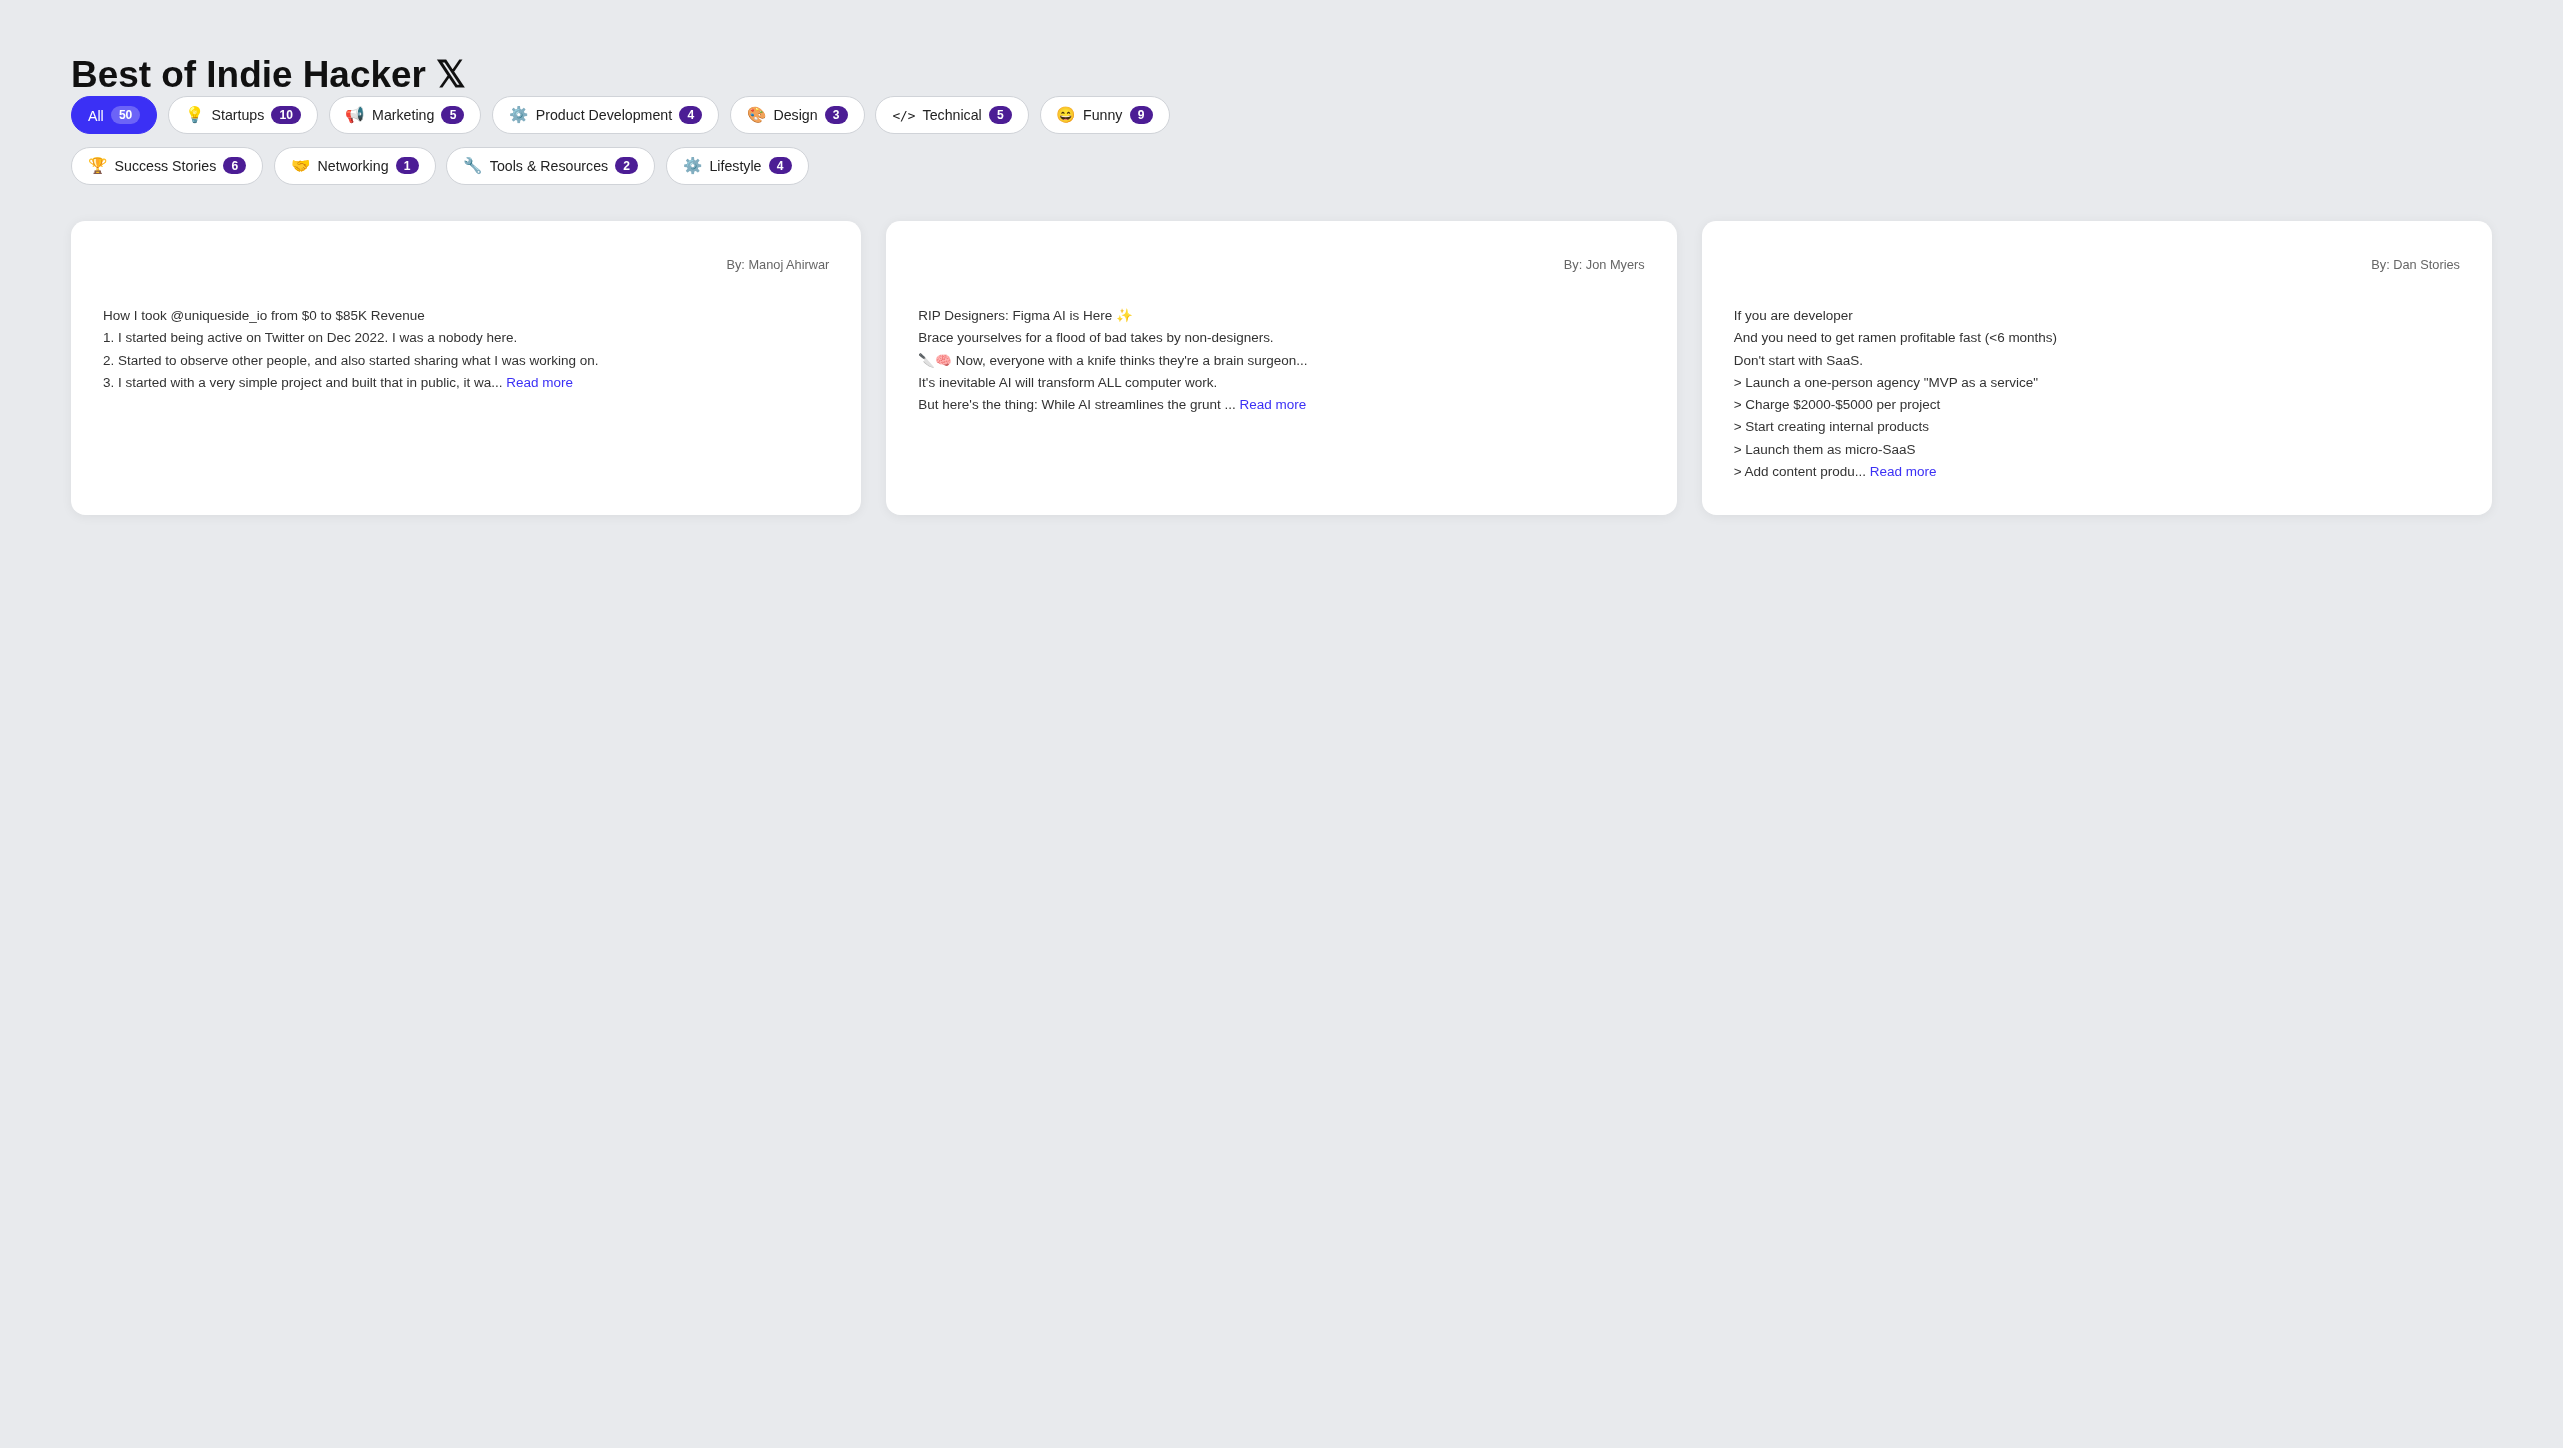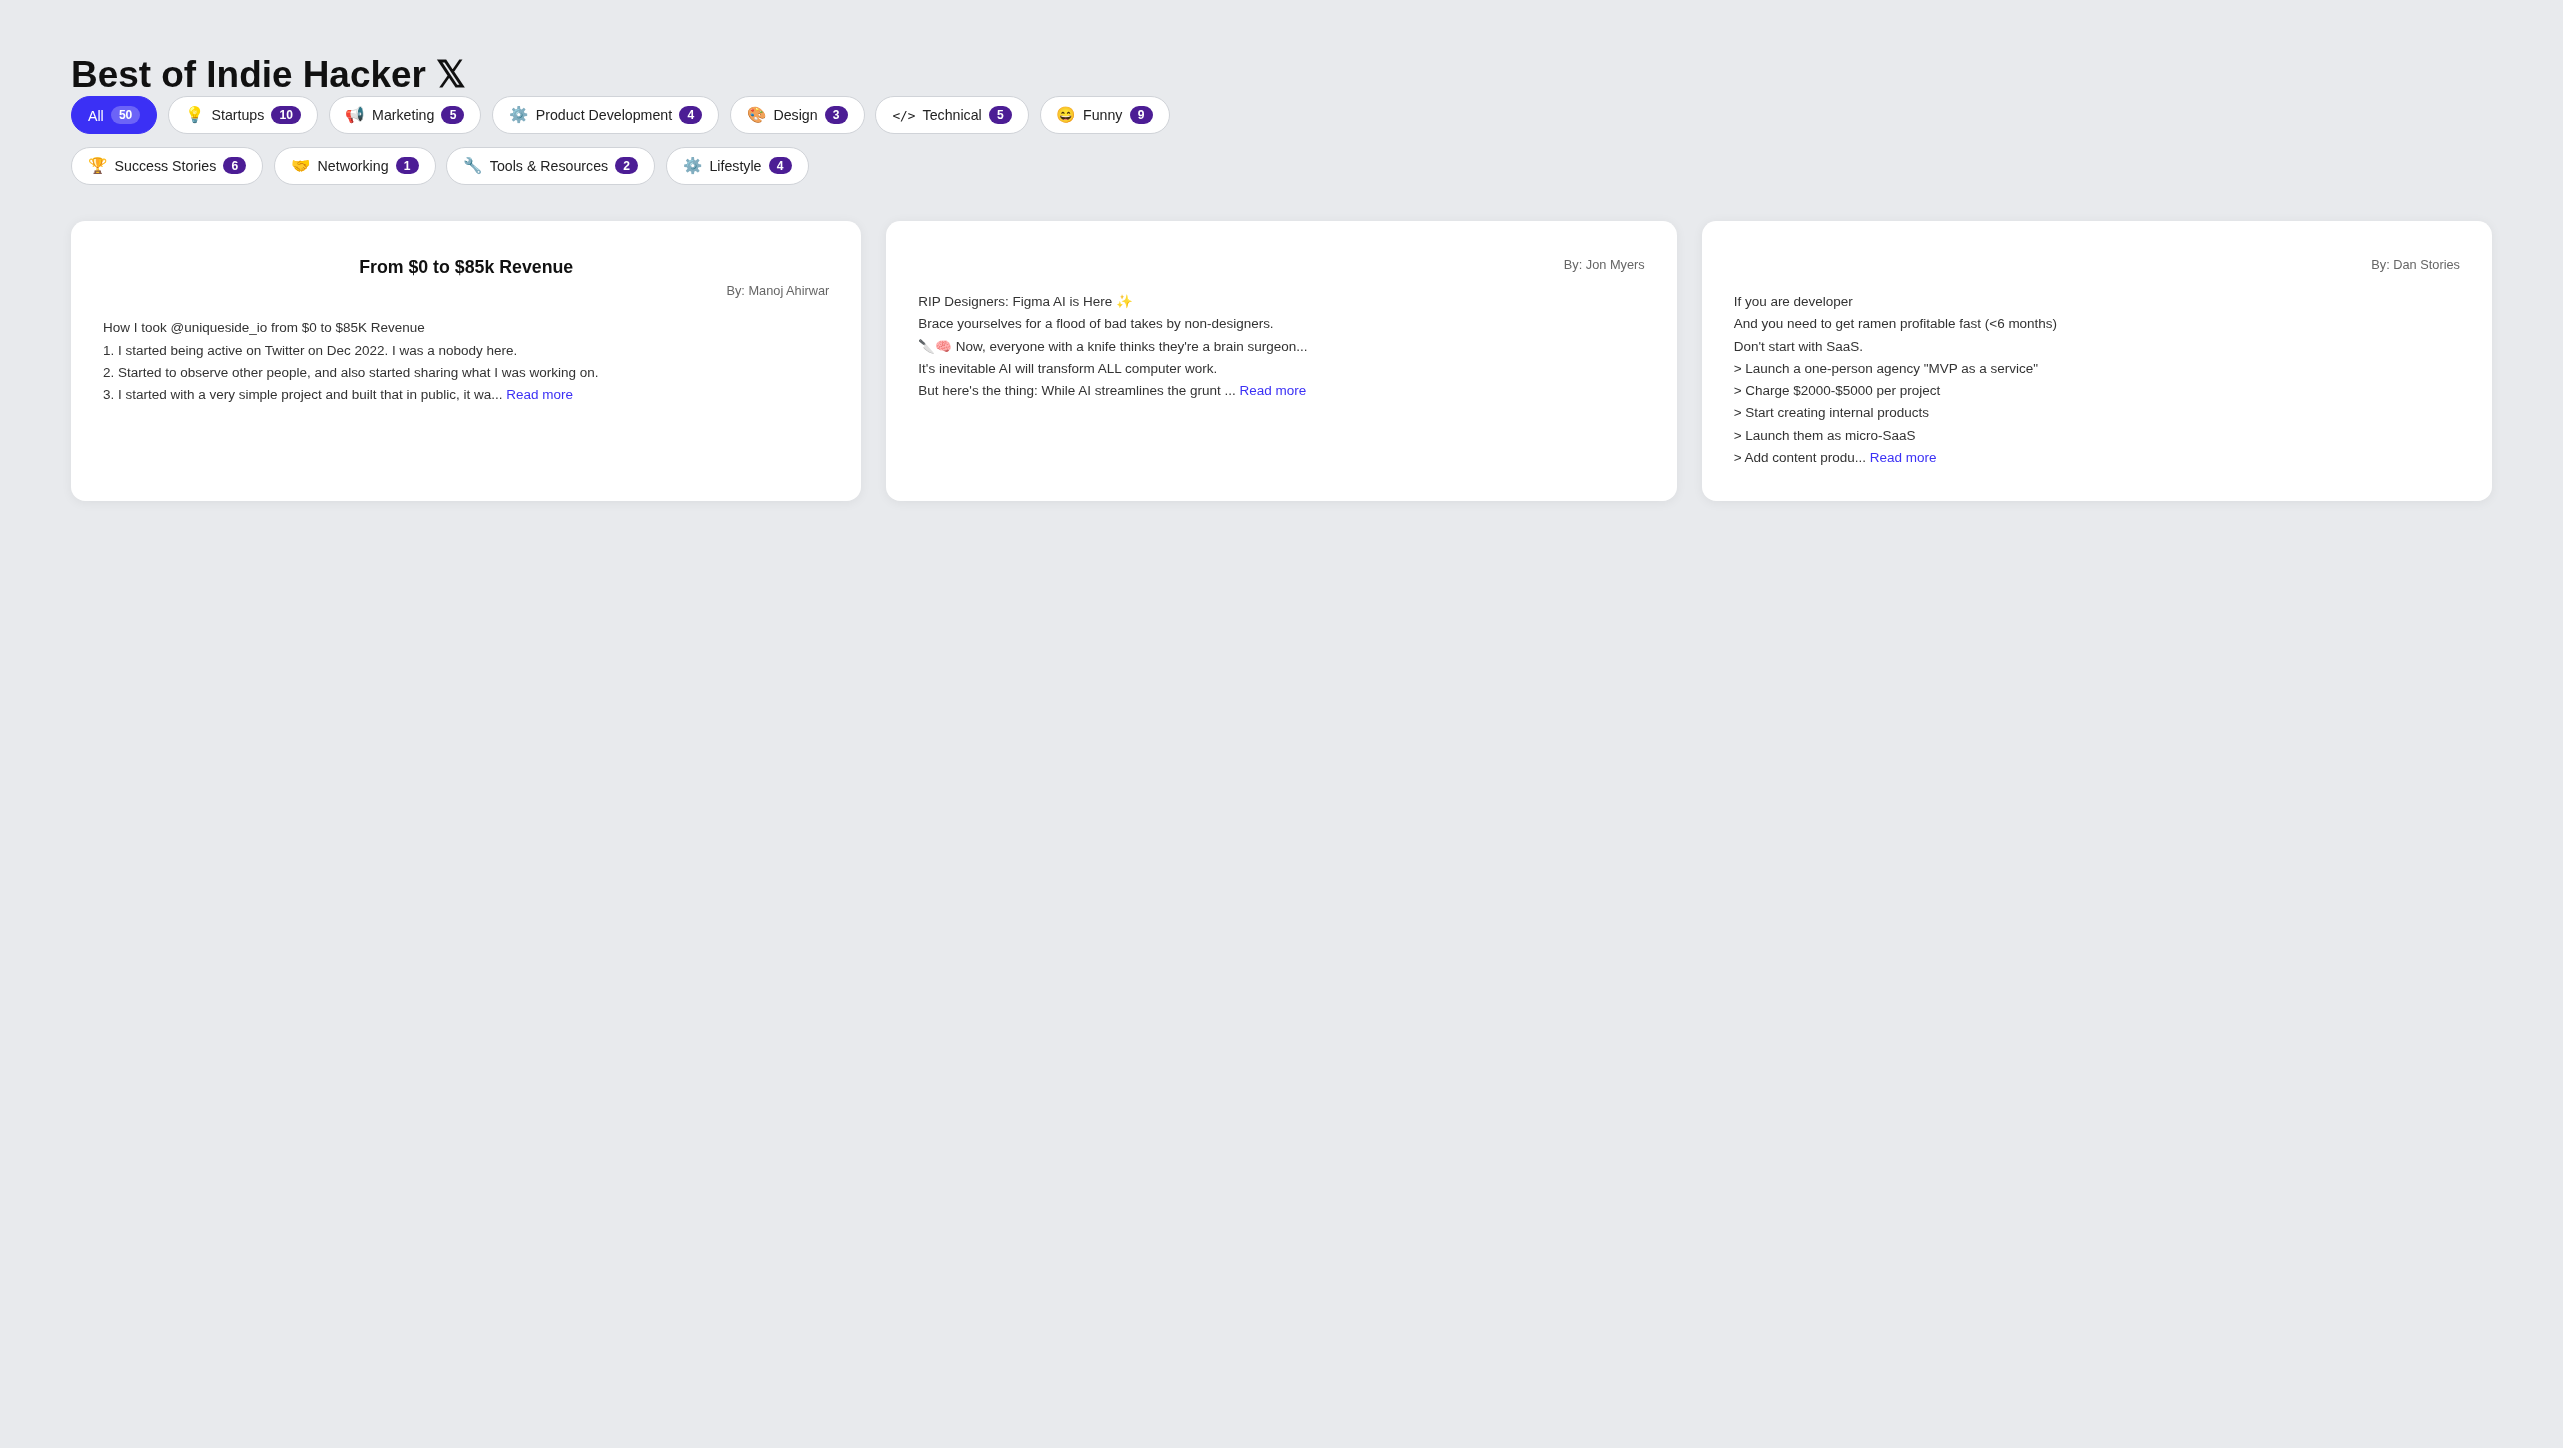--- a/index.html
+++ b/index.html
@@ -85,20 +85,21 @@
     .card-author {
       font-size: 0.9rem;
       color: #666;
       text-align: right;
       margin-bottom: 19.6px;
     }
     .card-body {
       font-size: 0.95rem;
       color: #333;
       line-height: 1.65;
+      margin-top: 14px;
     }
     .read-more {
       color: #3b30f5;
       text-decoration: none;
       font-weight: 500;
     }
   </style>
 </head>
 <body>
 
@@ -160,21 +161,20 @@
       <button class="filter-btn">
         <span class="icon">⚙️</span>
         <span>Lifestyle</span>
         <span class="badge">4</span>
       </button>
     </div>
 </div>
 
 <div class="cards-grid" id="cards-grid">
     <div class="card">
-      <div class="card-title">From $0 to $85k Revenue</div>
       <div class="card-author">By: Manoj Ahirwar</div>
       <div class="card-body"><span>How I took @uniqueside_io from $0 to $85K Revenue</span><br><span>1. I started being active on Twitter on Dec 2022. I was a nobody here.</span><br><span>2. Started to observe other people, and also started sharing what I was working on.</span><br><span>3. I started with a very simple project and built that in public, it wa...</span><a class="read-more" href="#"> Read more</a></div>
     </div>
     <div class="card">
       <div class="card-author">By: Jon Myers</div>
       <div class="card-body"><span>RIP Designers: Figma AI is Here ✨</span><br><span>Brace yourselves for a flood of bad takes by non-designers.</span><br><span>🔪🧠 Now, everyone with a knife thinks they're a brain surgeon...</span><br><span>It's inevitable AI will transform ALL computer work.</span><br><span>But here's the thing: While AI streamlines the grunt ...</span><a class="read-more" href="#"> Read more</a></div>
     </div>
     <div class="card">
       <div class="card-author">By: Dan Stories</div>
       <div class="card-body"><span>If you are developer</span><br><span>And you need to get ramen profitable fast (&lt;6 months)</span><br><span>Don't start with SaaS.</span><br><span>&gt; Launch a one-person agency "MVP as a service"</span><br><span>&gt; Charge $2000-$5000 per project</span><br><span>&gt; Start creating internal products</span><br><span>&gt; Launch them as micro-SaaS</span><br><span>&gt; Add content produ...</span><a class="read-more" href="#"> Read more</a></div>

